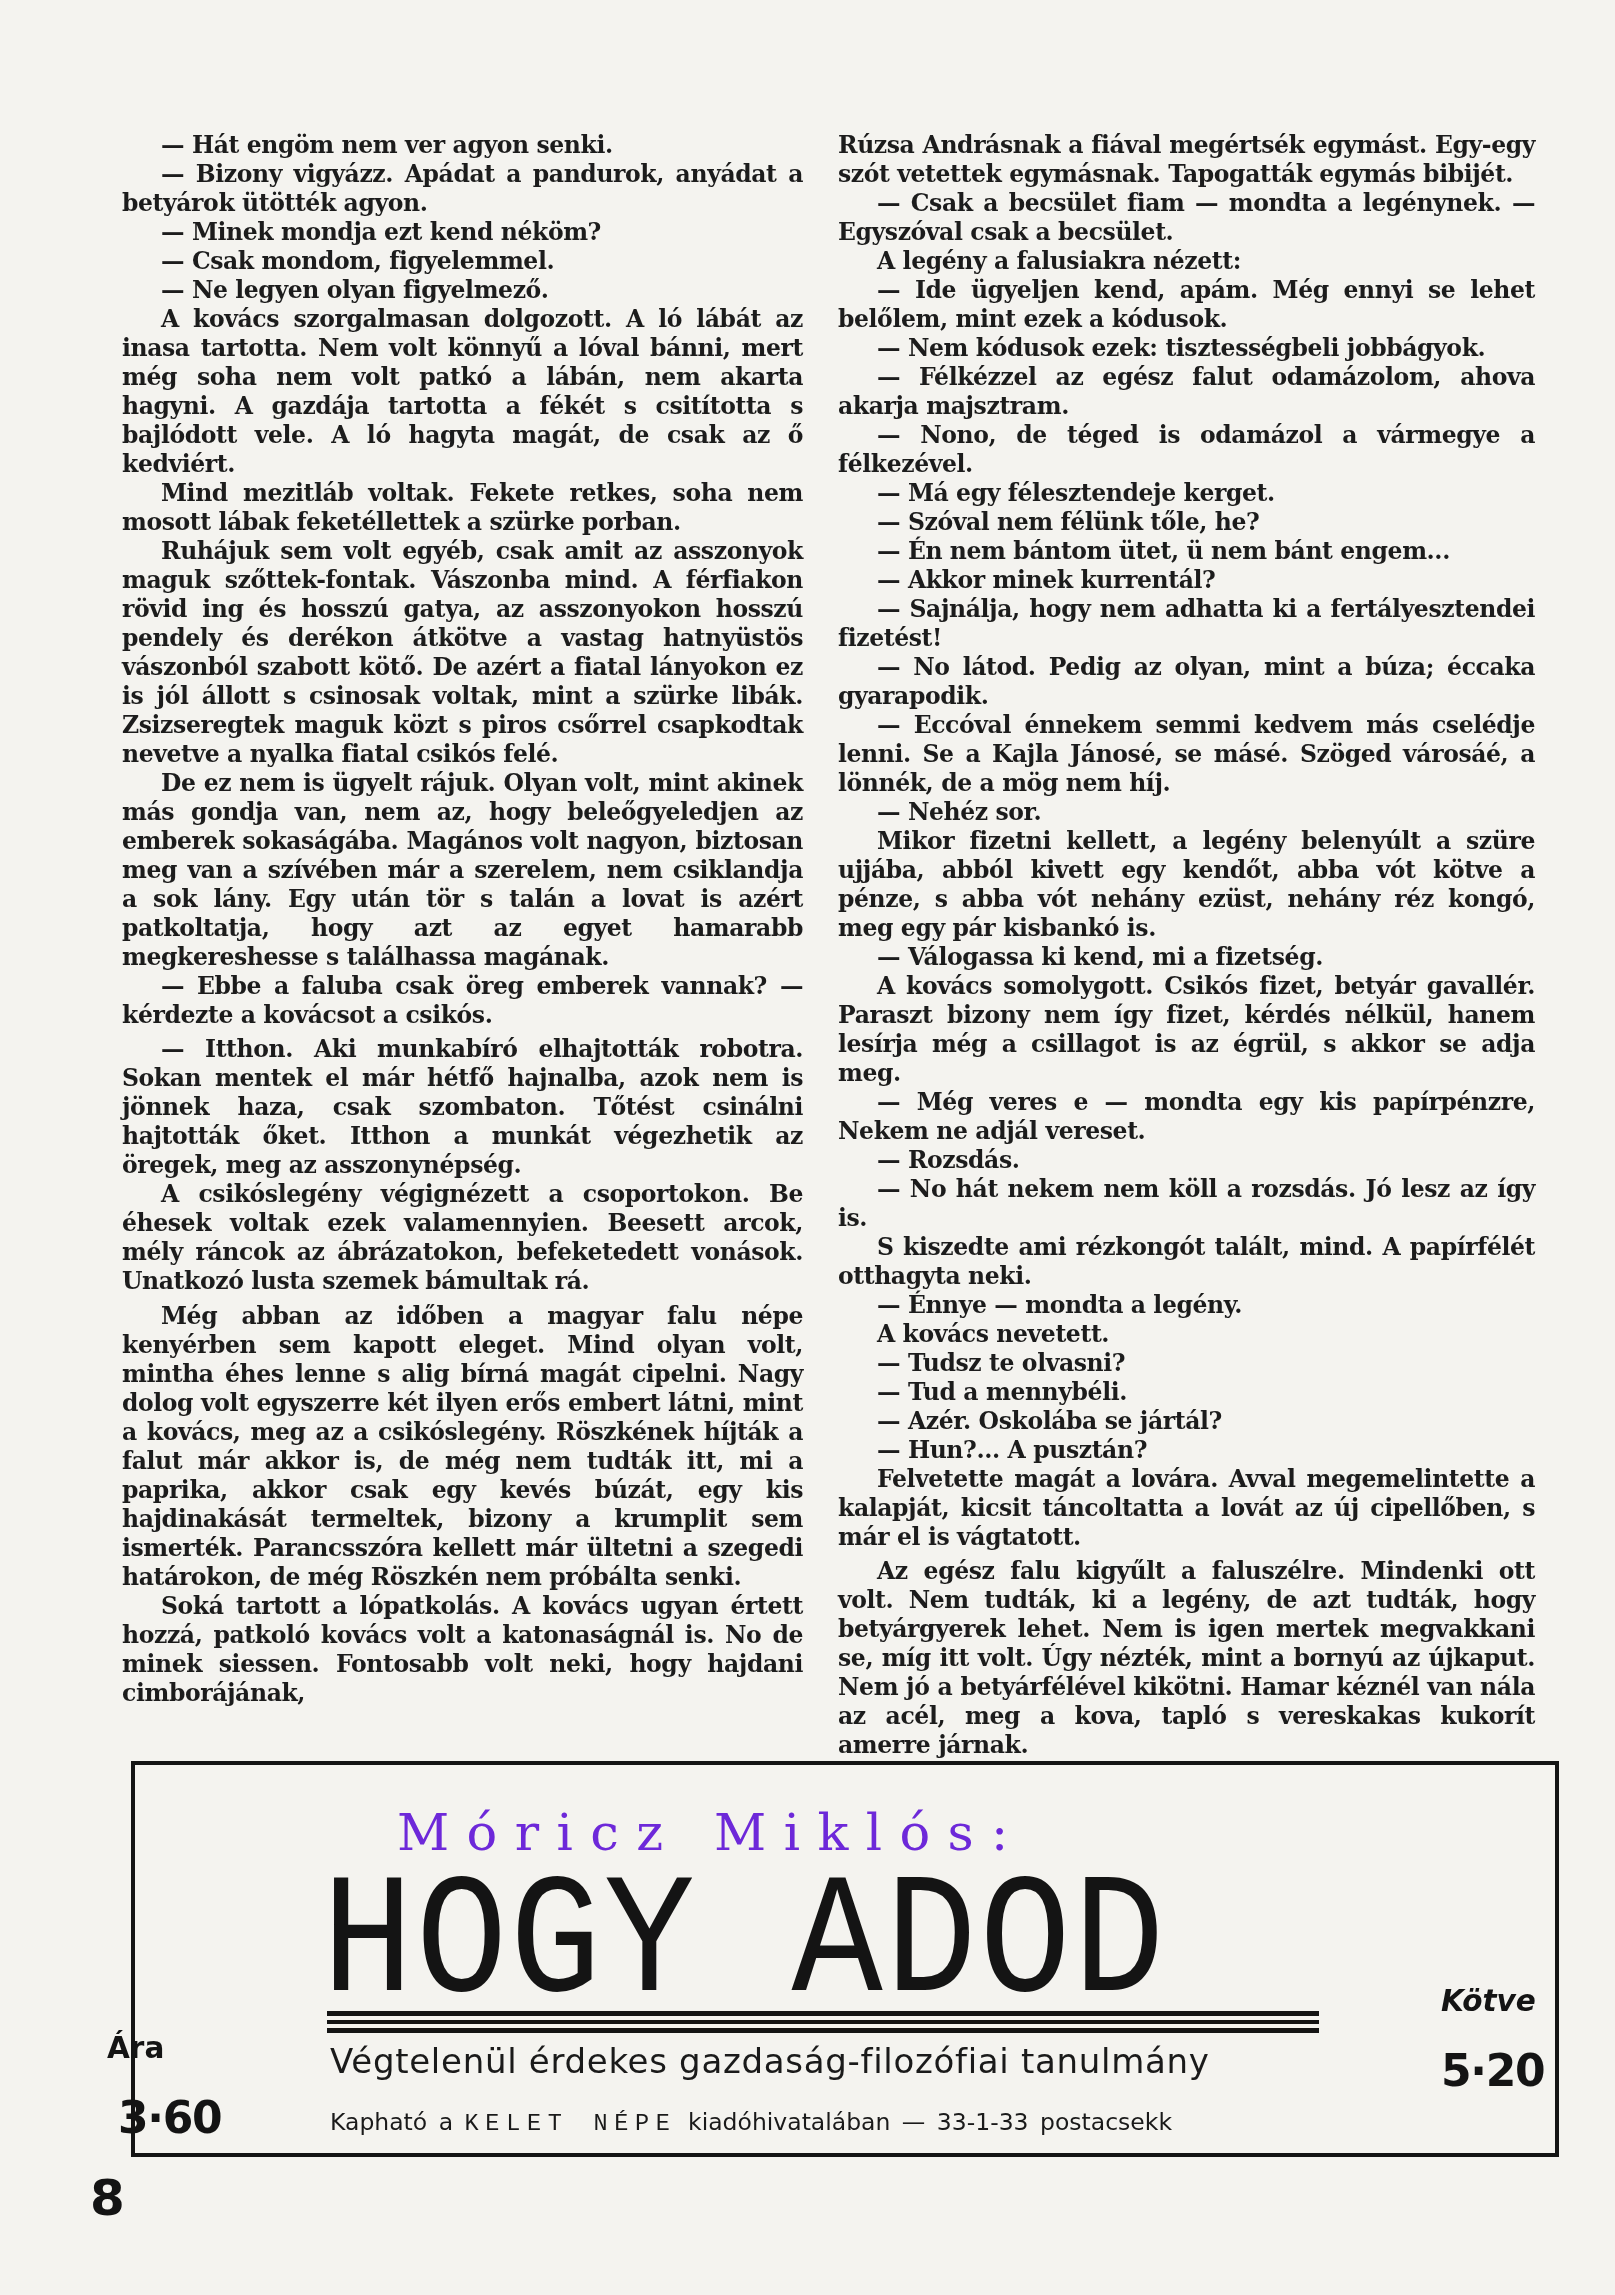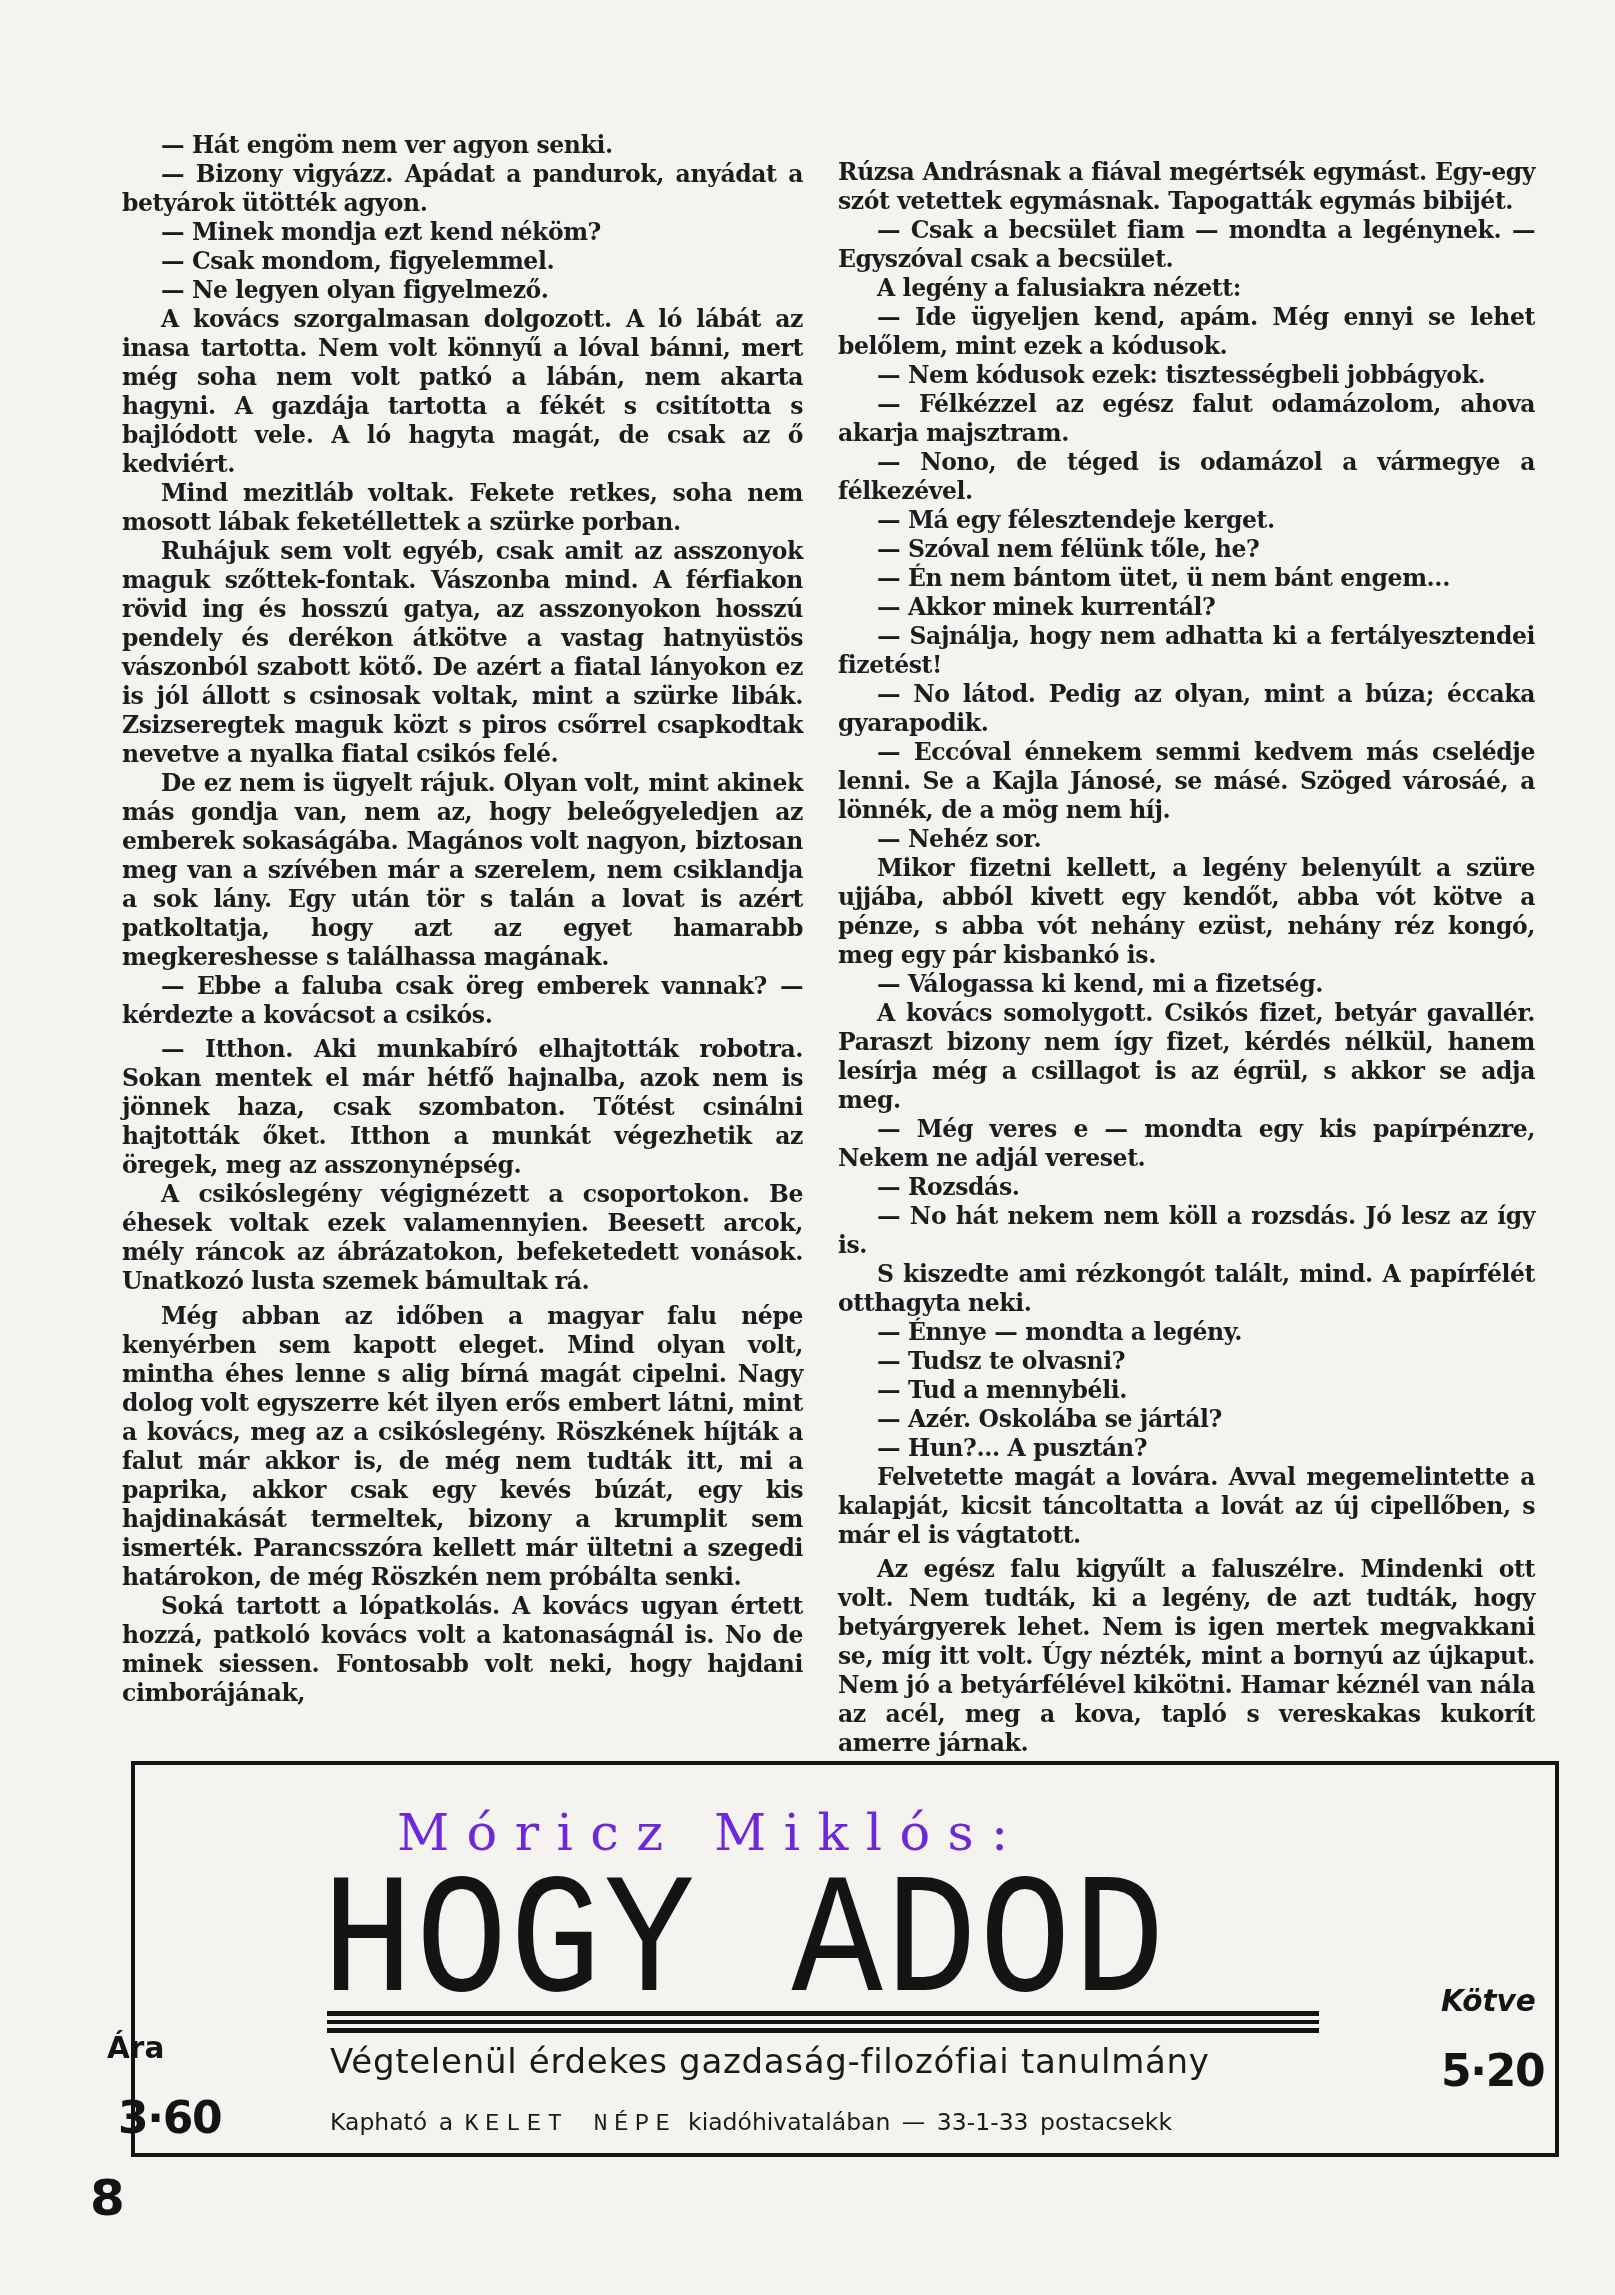--- a/index.html
+++ b/index.html
@@ -12,21 +12,21 @@
   .col {
     position: absolute; top: 131px;
     font-size: 23.5px; line-height: 29px;
     text-align: justify; hyphens: manual;
     font-weight: bold;
     letter-spacing: -0.4px;
   }
   .col.left { left: 122px; width: 681px; }
   .col.right { left: 838px; width: 697px; }
   .col p { margin: 0; text-indent: 39px; text-align: justify; text-align-last: left; }
-  .col p.noindent { text-indent: 0; margin-top: 27px; }
+  .col p.noindent { text-indent: 0; }
   .col p.gap { margin-top: 5.4px; }
 
   .ad-box {
     position: absolute; left: 131px; top: 1761px; width: 1428px; height: 396px;
     border: 4px solid #141414; box-sizing: border-box;
   }
   .ad-author {
     position: absolute; left: 397px; top: 1803px;
     font-family: "DejaVu Serif", serif; font-weight: normal;
     font-size: 51px; letter-spacing: 17.4px; color: #6d28d9;
@@ -101,20 +101,21 @@
     <p>— Eccóval énnekem semmi kedvem más cselédje lenni. Se a Kajla Jánosé, se másé. Szöged városáé, a lönnék, de a mög nem híj.</p>
     <p>— Nehéz sor.</p>
     <p>Mikor fizetni kellett, a legény belenyúlt a szüre ujjába, abból kivett egy kendőt, abba vót kötve a pénze, s abba vót nehány ezüst, nehány réz kongó, meg egy pár kisbankó is.</p>
     <p>— Válogassa ki kend, mi a fizetség.</p>
     <p>A kovács somolygott. Csikós fizet, betyár gavallér. Paraszt bizony nem így fizet, kérdés nélkül, hanem lesírja még a csillagot is az égrül, s akkor se adja meg.</p>
     <p>— Még veres e — mondta egy kis papírpénzre, Nekem ne adjál vereset.</p>
     <p>— Rozsdás.</p>
     <p>— No hát nekem nem köll a rozsdás. Jó lesz az így is.</p>
     <p>S kiszedte ami rézkongót talált, mind. A papírfélét otthagyta neki.</p>
     <p>— Énnye — mondta a legény.</p>
+    <p>A kovács nevetett.</p>
     <p>— Tudsz te olvasni?</p>
     <p>— Tud a mennybéli.</p>
     <p>— Azér. Oskolába se jártál?</p>
     <p>— Hun?... A pusztán?</p>
     <p>Felvetette magát a lovára. Avval megemelintette a kalapját, kicsit táncoltatta a lovát az új cipellőben, s már el is vágtatott.</p>
     <p class="gap">Az egész falu kigyűlt a faluszélre. Mindenki ott volt. Nem tudták, ki a legény, de azt tudták, hogy betyárgyerek lehet. Nem is igen mertek megvakkani se, míg itt volt. Úgy nézték, mint a bornyú az újkaput. Nem jó a betyárfélével kikötni. Hamar kéznél van nála az acél, meg a kova, tapló s vereskakas kukorít amerre járnak.</p>
   </div>
 
 <div class="ad-box"></div>
 <div class="ad-author">Móricz Miklós:</div>

